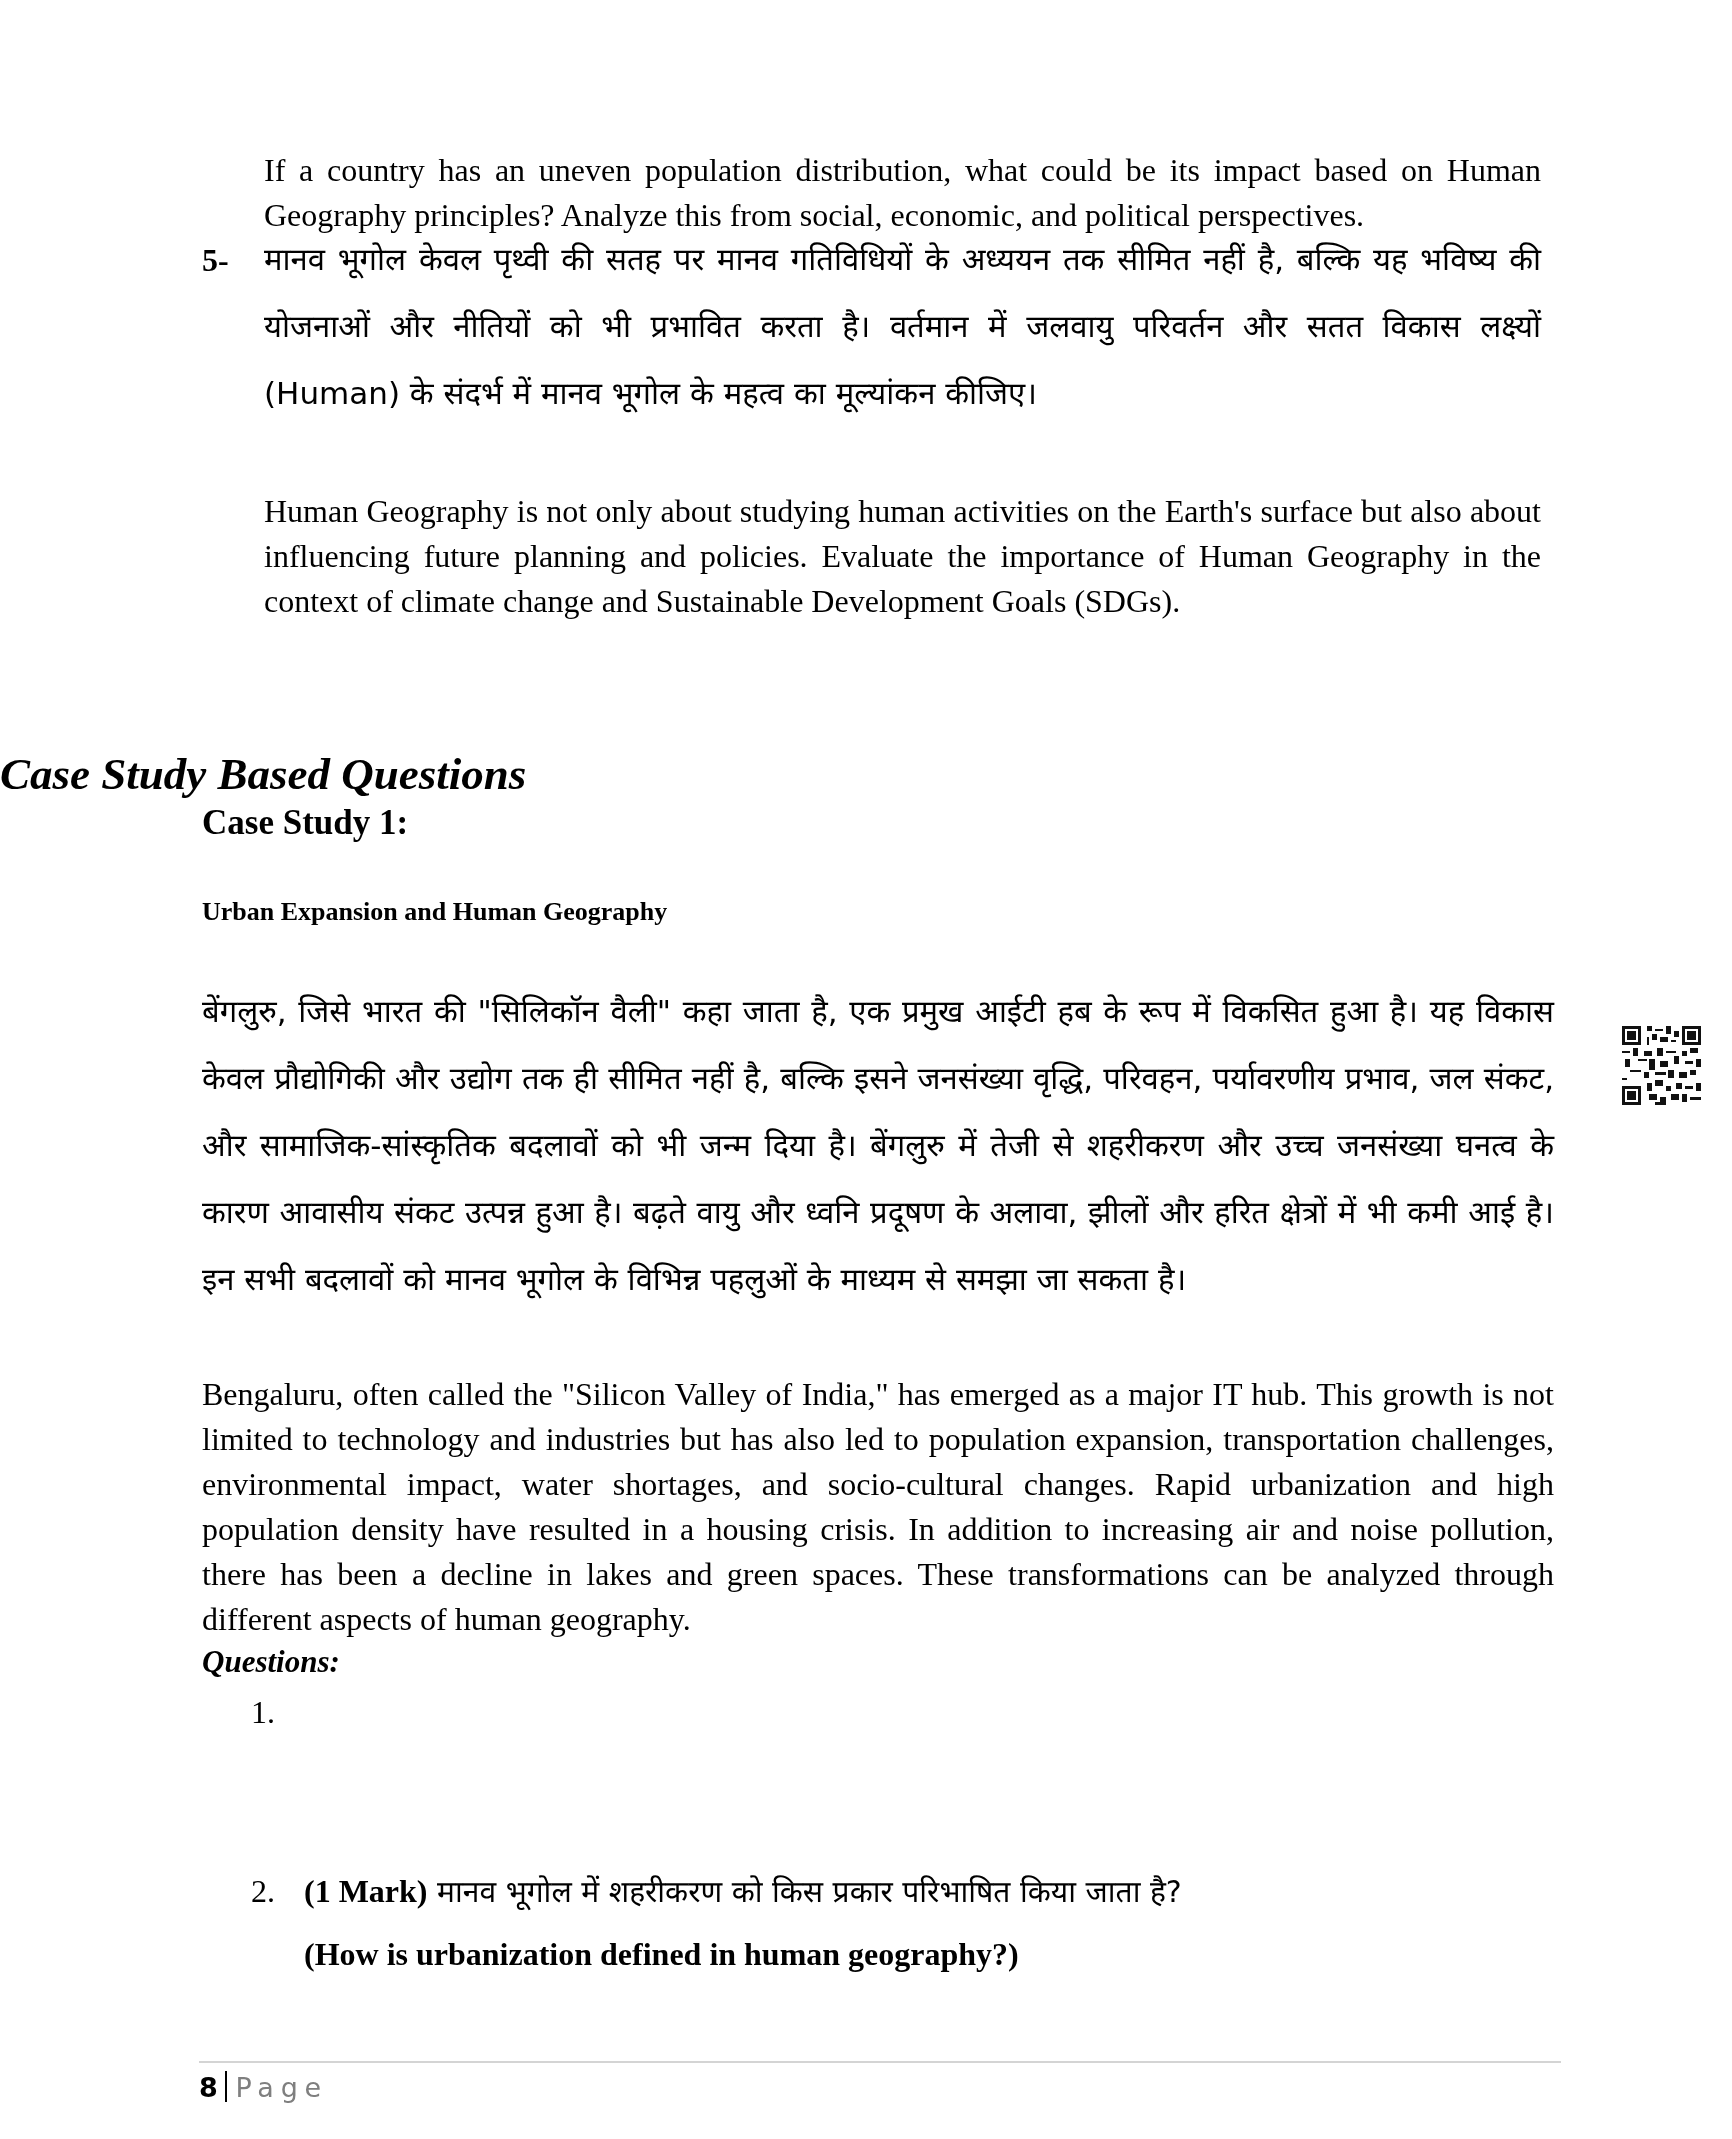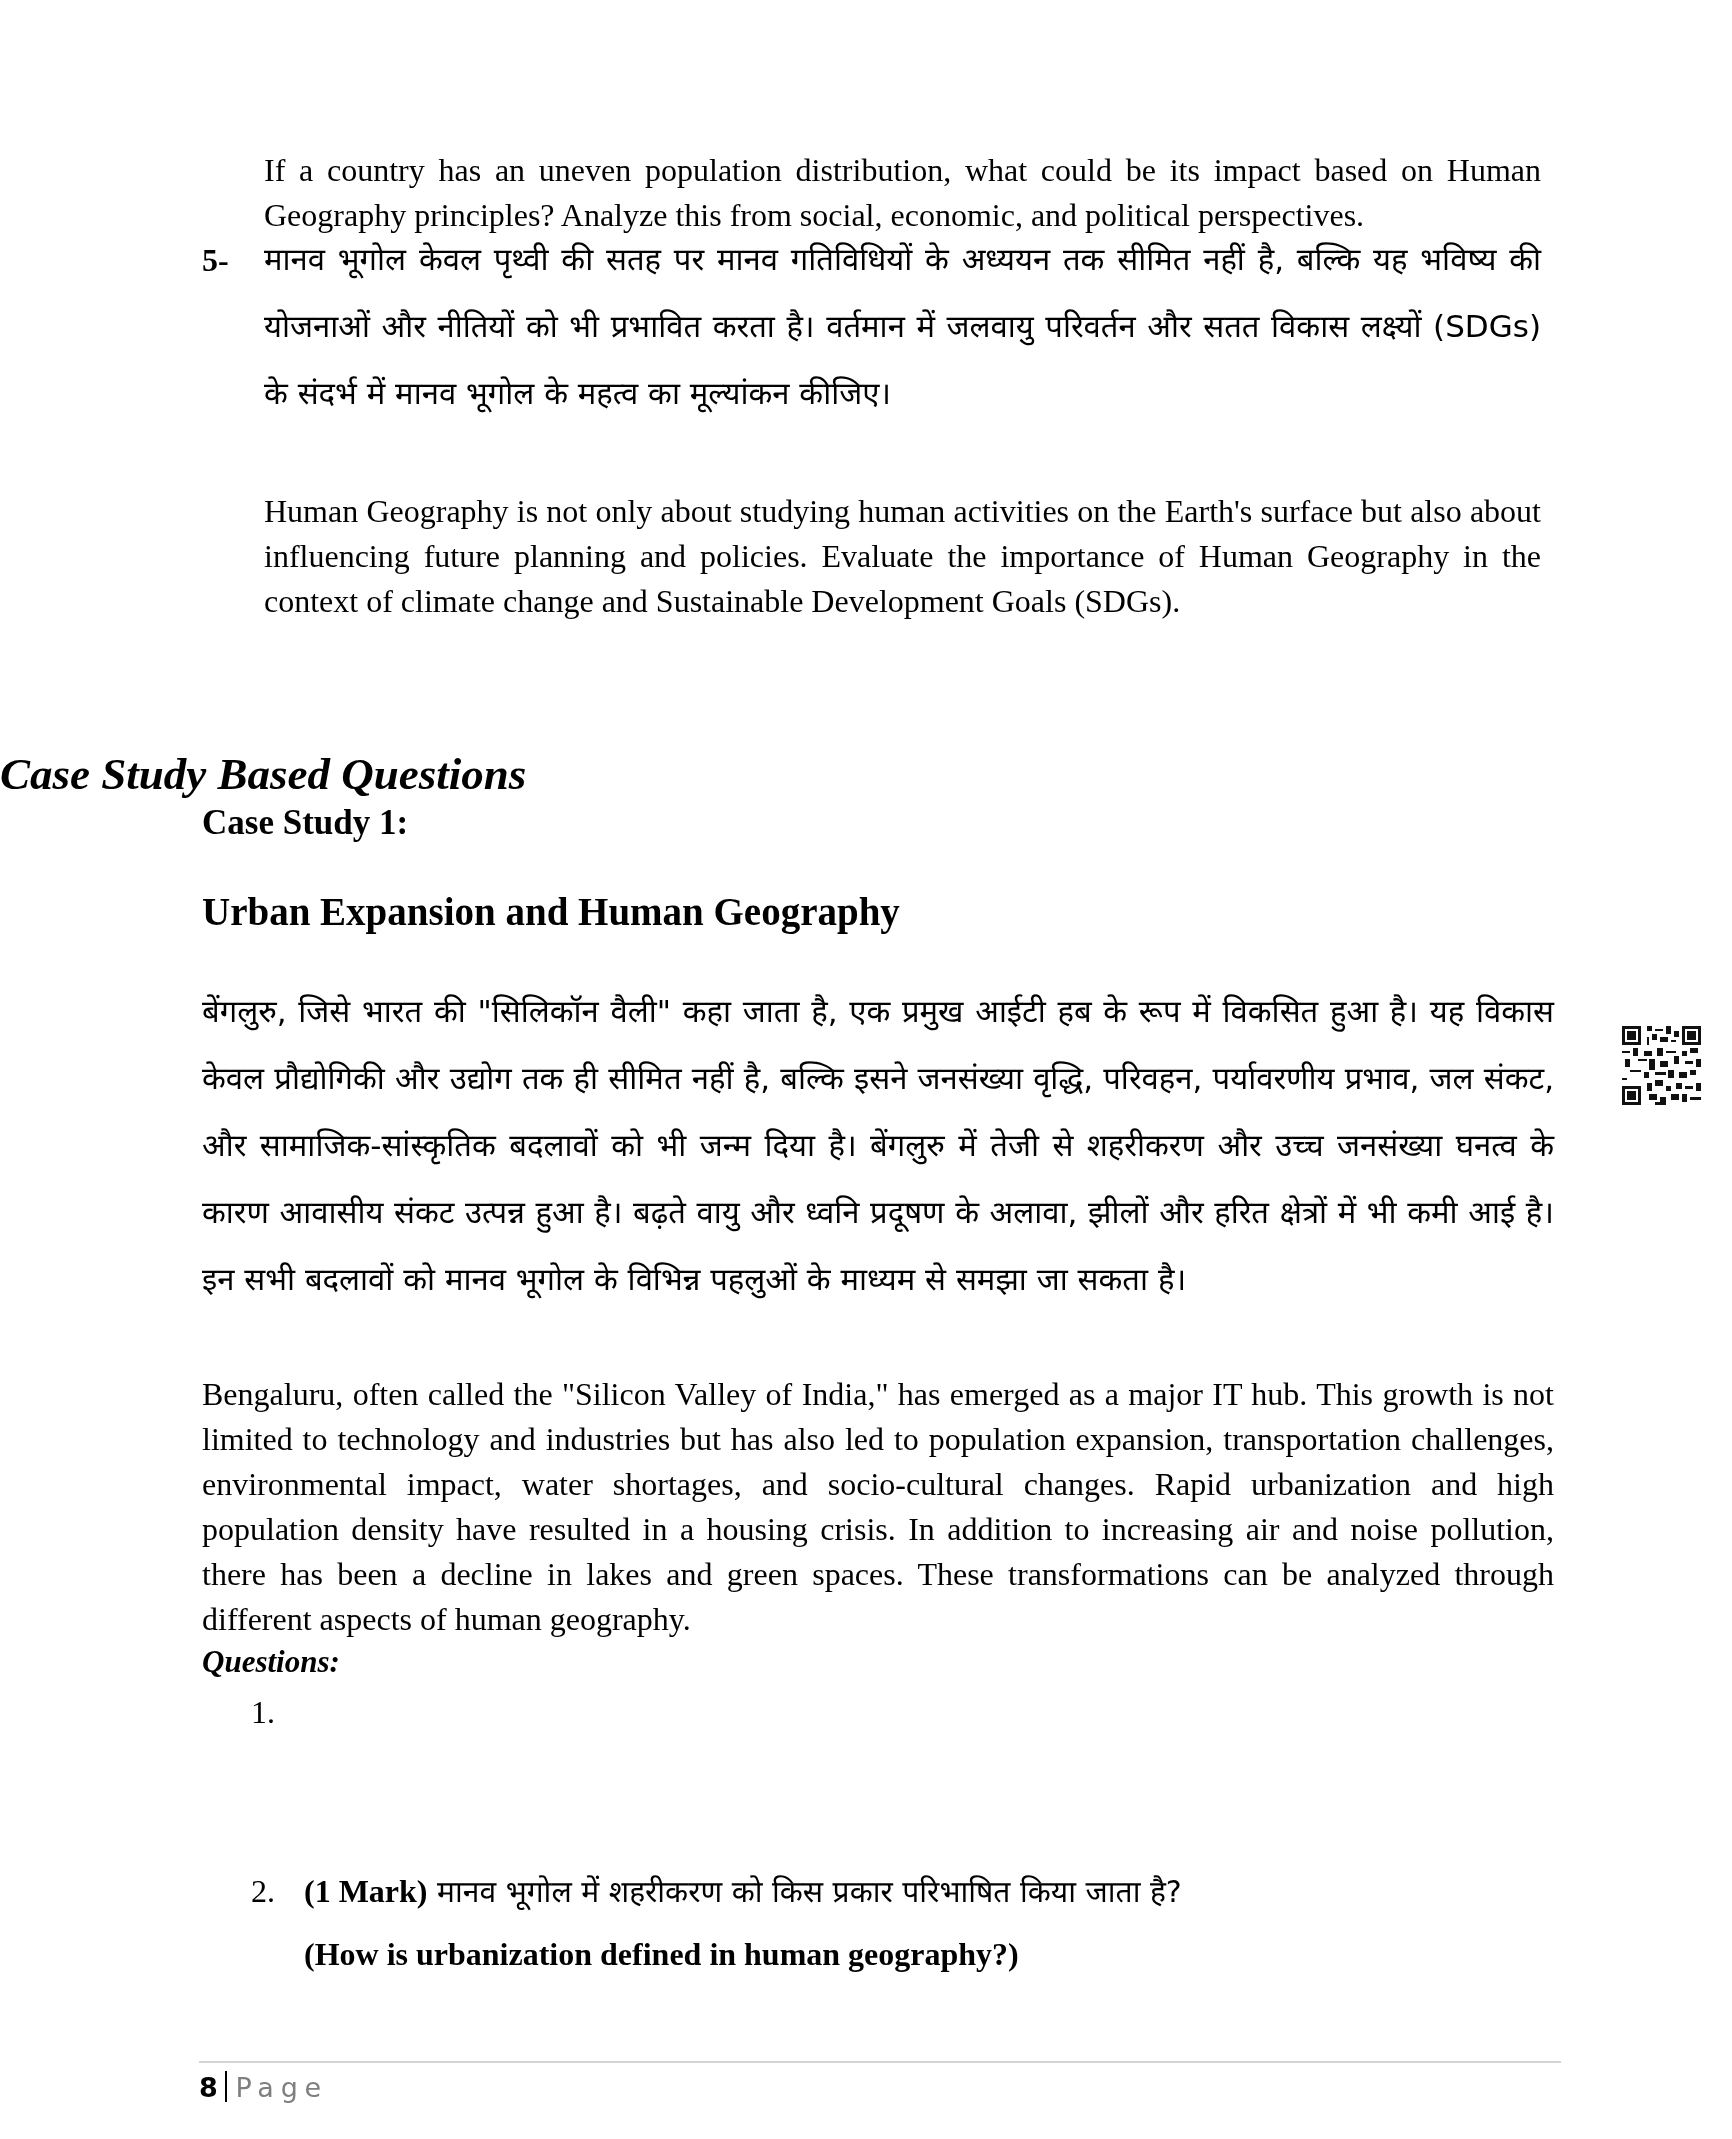--- a/index.html
+++ b/index.html
@@ -9,21 +9,21 @@
   .en-para { font-family: "Liberation Serif", serif; font-size: 32px; line-height: 45px; text-align: justify; text-align-last: left; }
   .hi-para { font-family: "DejaVu Sans", sans-serif; font-size: 31px; line-height: 67px; text-align: justify; text-align-last: left; }
 
   #q-prev-english { left: 264px; top: 136px; width: 1277px; margin-top: 12px; }
   #q5-num { left: 202px; top: 238px; font-family: "Liberation Serif", serif; font-weight: bold; font-size: 32px; line-height: 45px; }
   #q5-hindi { left: 264px; top: 226px; width: 1277px; }
   #q5-english { left: 264px; top: 489px; width: 1277px; }
 
   #section-title { left: 0; width: 1732px; top: 747px; text-align: left; font-family: "Liberation Serif", serif; font-weight: bold; font-style: italic; font-size: 45px; line-height: 54px; }
   #case-label { left: 202px; top: 798px; font-family: "Liberation Serif", serif; font-weight: bold; font-size: 35px; line-height: 49px; }
-  #case-title { left: 202px; top: 887px; font-family: "Liberation Serif", serif; font-weight: bold; font-size: 39px; line-height: 49px; }
+  #case-title { left: 202px; top: 887px; font-family: "Liberation Serif", serif; font-weight: bold; font-size: 26px; line-height: 49px; }
 
   #case-hindi { left: 202px; top: 978px; width: 1352px; }
   #case-english { left: 202px; top: 1372px; width: 1352px; }
   #questions-label { left: 202px; top: 1641px; font-family: "Liberation Serif", serif; font-weight: bold; font-style: italic; font-size: 31px; line-height: 41px; }
 
   .q-item { position: absolute; left: 251px; width: 1304px; }
   .q-num { position: absolute; left: 0; font-family: "Liberation Serif", serif; font-size: 32px; }
   .q-body { margin-left: 53px; }
   .q-mark { font-family: "Liberation Serif", serif; font-weight: bold; font-size: 32px; }
   .q-hi { font-family: "DejaVu Sans", sans-serif; font-size: 30px; line-height: 67px; }
@@ -40,21 +40,21 @@
   #footer .pnum { font-weight: bold; color: #000; }
   #footer .bar { display: inline-block; width: 2.7px; height: 31px; background: #000; vertical-align: -5.4px; margin: 0 8.2px 0 6.8px; }
   #footer .plabel { color: #7f7f7f; letter-spacing: 6.8px; }
 </style>
 </head>
 <body>
 
 <div class="block en-para" id="q-prev-english">If a country has an uneven population distribution, what could be its impact based on Human Geography principles? Analyze this from social, economic, and political perspectives.</div>
 
 <div class="block" id="q5-num">5-</div>
-<div class="block hi-para" id="q5-hindi">मानव भूगोल केवल पृथ्वी की सतह पर मानव गतिविधियों के अध्ययन तक सीमित नहीं है, बल्कि यह भविष्य की योजनाओं और नीतियों को भी प्रभावित करता है। वर्तमान में जलवायु परिवर्तन और सतत विकास लक्ष्यों (SDGs) के संदर्भ में मानव भूगोल के महत्व का मूल्यांकन कीजिए।</div>
+<div class="block hi-para" id="q5-hindi">मानव भूगोल केवल पृथ्वी की सतह पर मानव गतिविधियों के अध्ययन तक सीमित नहीं है, बल्कि यह भविष्य की योजनाओं और नीतियों को भी प्रभावित करता है। वर्तमान में जलवायु परिवर्तन और सतत विकास लक्ष्यों (Human) के संदर्भ में मानव भूगोल के महत्व का मूल्यांकन कीजिए।</div>
 <div class="block en-para" id="q5-english">Human Geography is not only about studying human activities on the Earth's surface but also about influencing future planning and policies. Evaluate the importance of Human Geography in the context of climate change and Sustainable Development Goals (SDGs).</div>
 
 <div class="block" id="section-title">Case Study Based Questions</div>
 
 <div class="block" id="case-label">Case Study 1:</div>
 <div class="block" id="case-title">Urban Expansion and Human Geography</div>
 
 <div class="block hi-para" id="case-hindi">बेंगलुरु, जिसे भारत की "सिलिकॉन वैली" कहा जाता है, एक प्रमुख आईटी हब के रूप में विकसित हुआ है। यह विकास केवल प्रौद्योगिकी और उद्योग तक ही सीमित नहीं है, बल्कि इसने जनसंख्या वृद्धि, परिवहन, पर्यावरणीय प्रभाव, जल संकट, और सामाजिक-सांस्कृतिक बदलावों को भी जन्म दिया है। बेंगलुरु में तेजी से शहरीकरण और उच्च जनसंख्या घनत्व के कारण आवासीय संकट उत्पन्न हुआ है। बढ़ते वायु और ध्वनि प्रदूषण के अलावा, झीलों और हरित क्षेत्रों में भी कमी आई है। इन सभी बदलावों को मानव भूगोल के विभिन्न पहलुओं के माध्यम से समझा जा सकता है।</div>
 
 <div id="qr-code">

